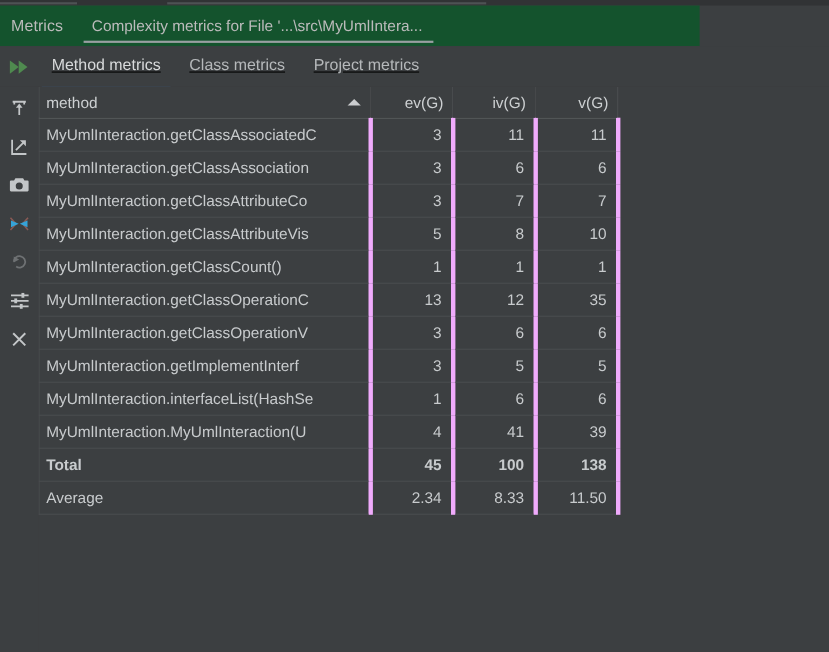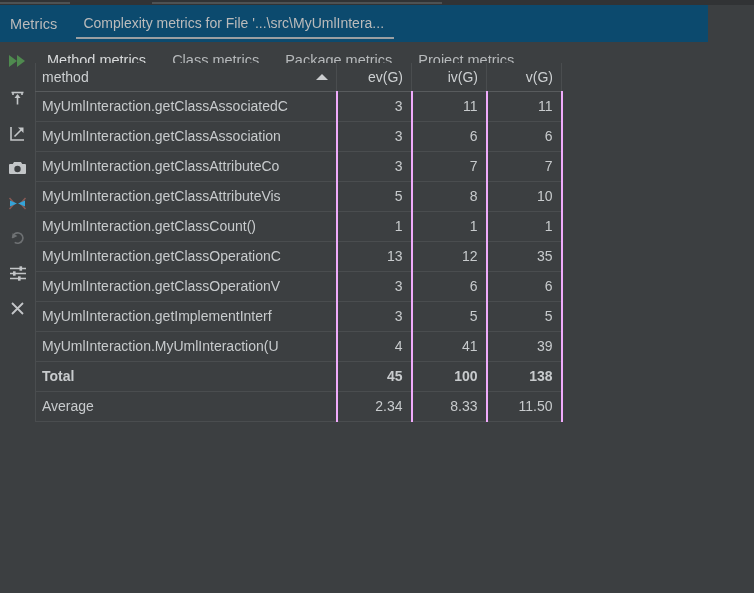--- a/index.html
+++ b/index.html
@@ -11,22 +11,22 @@
   }
   #root { position:relative; width:754px; height:593px; background:#3c3f41; }
 
   
   .top-strip { position:absolute; left:0; top:0; width:754px; height:5px; background:#313335; }
   .top-strip .seg1 { position:absolute; left:0; top:2px; width:70px; height:2px; background:#4e5254; }
   .top-strip .seg2 { position:absolute; left:152px; top:2px; width:290px; height:2px; background:#4e5254; }
 
   
   .titlebar {
-    position:absolute; left:0; top:5px; width:708px; height:37px;
-    background:#0c4a6e; display:flex; align-items:center;
+    position:absolute; left:0; top:5px; width:636px; height:37px;
+    background:#14532d; display:flex; align-items:center;
   }
   .tb-label {
     color:#bbbbbb; font-size:14.5px; padding:0 12px 0 10px; letter-spacing:.1px;
   }
   .tb-tab {
     position:relative; color:#bbbbbb; font-size:14px;
     padding:4px 10px 6px 10px; margin-left:4px; white-space:nowrap;
   }
   .tb-tab .underline {
     position:absolute; left:3px; right:0px; bottom:-2px; height:2px; background:#9a9fa2;
@@ -52,42 +52,42 @@
     position:absolute; left:0; top:79px; width:35px; height:514px;
     background:#3c3f41; display:flex; flex-direction:column; align-items:center;
     padding-top:6px; gap:9px;
   }
   .rail-btn {
     width:26px; height:26px; display:flex; align-items:center; justify-content:center;
   }
 
   
   .table-wrap {
-    position:absolute; left:35px; top:63px; width:719px; height:514px;
+    position:absolute; left:35px; top:79px; width:719px; height:514px;
     background:#3c3f41; overflow:hidden;
   }
   table.metrics { border-collapse:collapse; table-layout:fixed; }
   table.metrics col.c-method { width:301px; }
   table.metrics col.c-num    { width:75px; }
 
   table.metrics thead th {
     height:28px; background:#3c3f41; color:#cdd0d2; font-size:14px; font-weight:normal;
     border-bottom:1px solid #585b5d; border-right:1px solid #4a4d4f;
     padding:0 8px; position:relative; text-align:right; white-space:nowrap;
   }
   table.metrics thead th.h-method { text-align:left; padding-left:6px; border-left:1px solid #4a4d4f; }
   .sort-caret {
     position:absolute; right:8px; top:50%; transform:translateY(-50%);
     width:0; height:0; border-left:6px solid transparent; border-right:6px solid transparent;
     border-bottom:6px solid #cbcdcf;
   }
 
   table.metrics tbody td {
     height:30px; font-size:14px; color:#c8cbcd;
-    border-bottom:1px solid #4a4d4f; border-right:2px solid #f0abfc;
+    border-bottom:1px solid #4a4d4f; border-right:4px solid #f0abfc;
     padding:0 8px; text-align:right; white-space:nowrap; overflow:hidden;
   }
   table.metrics tbody td.cell-method {
     text-align:left; padding-left:6px; border-left:1px solid #4a4d4f;
     text-overflow:clip;
   }
   td.hot { color:#e8555a; }
   tr.summary td { font-weight:bold; color:#dfe1e3; }
   tr.summary.avg td { font-weight:normal; color:#c8cbcd; }
 </style>
@@ -115,23 +115,20 @@
         <polygon points="2,1 2,13 10,7" fill="#4f8a4f"></polygon>
         <polygon points="10,1 10,13 18,7" fill="#4f8a4f"></polygon>
       </svg>
     </div>
     <div class="tab active">
       <span>Method metrics</span>
       <div class="tab-underline"></div>
     </div>
     <div class="tab">
       <span>Class metrics</span>
-    </div>
-    <div class="tab">
-      <span>Package metrics</span>
     </div>
     <div class="tab">
       <span>Project metrics</span>
     </div>
   </div>
 
   <div class="rail">
 
     <div class="rail-btn">
       <svg width="17" height="17" viewBox="0 0 17 17" aria-hidden="true">
@@ -251,20 +248,26 @@
             <td>6</td>
             <td>6</td>
           </tr>
           <tr>
             <td class="cell-method">MyUmlInteraction.getImplementInterf</td>
             <td>3</td>
             <td>5</td>
             <td>5</td>
           </tr>
           <tr>
+            <td class="cell-method">MyUmlInteraction.interfaceList(HashSe</td>
+            <td>1</td>
+            <td>6</td>
+            <td>6</td>
+          </tr>
+          <tr>
             <td class="cell-method">MyUmlInteraction.MyUmlInteraction(U</td>
             <td class="hot">4</td>
             <td class="hot">41</td>
             <td class="hot">39</td>
           </tr>
           <tr class="summary">
             <td class="cell-method">Total</td>
             <td>45</td>
             <td>100</td>
             <td>138</td>

